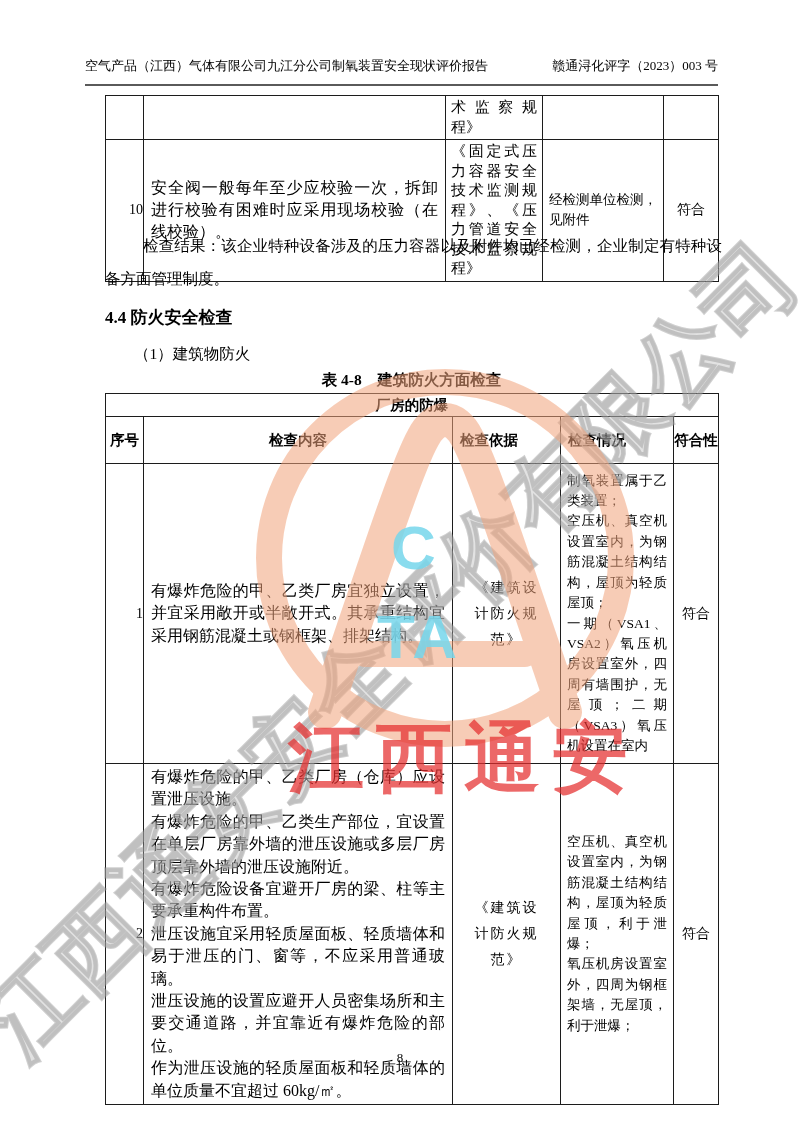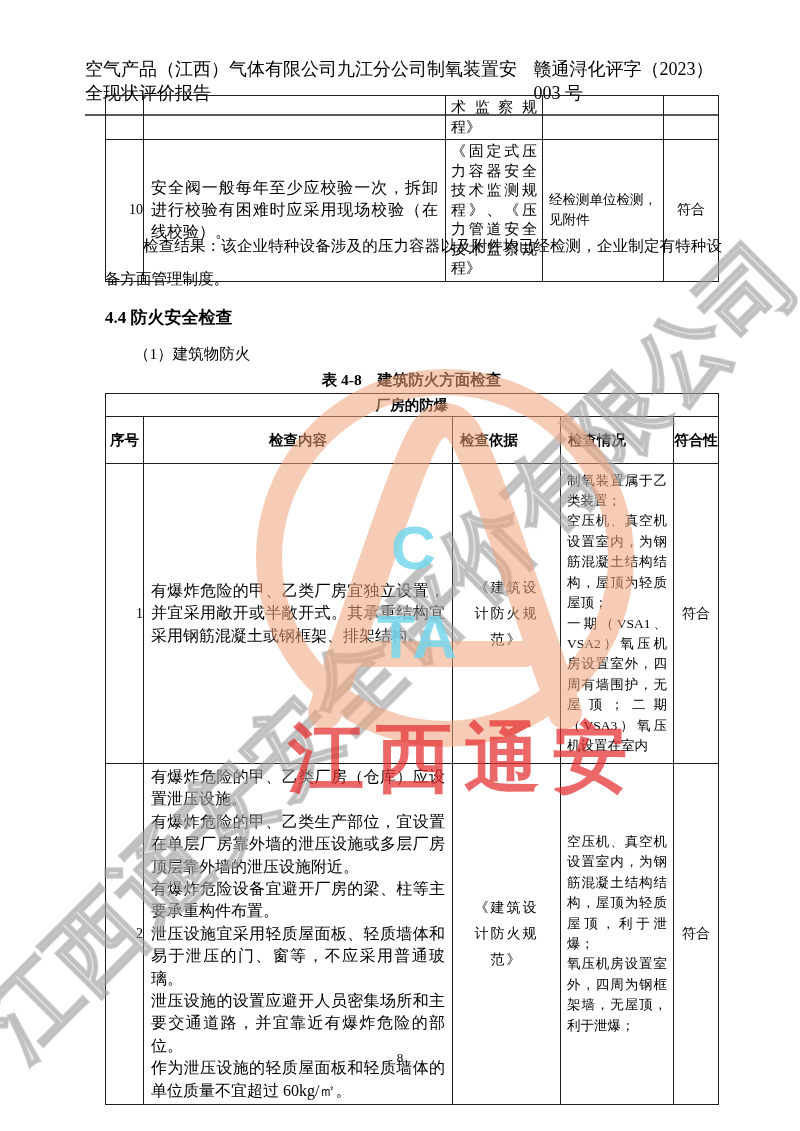--- a/index.html
+++ b/index.html
@@ -2,21 +2,21 @@
 <html><head>
 <meta charset="utf-8">
 <style>
   * { margin:0; padding:0; box-sizing:border-box; }
   html,body { width:800px; height:1131px; background:#ffffff; color:#000;
     font-family:"Liberation Serif","DejaVu Serif",serif; }
   .page { position:relative; width:800px; height:1131px; overflow:hidden; background:#fff; }
 
   
   .hdr { position:absolute; left:85px; top:57px; width:633px; display:flex;
-    justify-content:space-between; align-items:flex-end; font-size:18px;
+    justify-content:space-between; align-items:flex-end; font-size:13px;
     border-bottom:2px solid #5a5a5a; padding-bottom:9px; }
 
   
   table { border-collapse:collapse; table-layout:fixed; }
   td { border:1px solid #1c1c1c; vertical-align:middle; overflow:hidden; }
   .t1 { position:absolute; left:105px; top:95px; width:613px; border:1.5px solid #1c1c1c; }
   .t2 { position:absolute; left:105px; top:393px; width:613px; border:1.5px solid #1c1c1c; }
 
   td.seq  { text-align:right; font-size:14px; }
   td.content { padding:2px 7px; font-size:16px; line-height:22.4px; text-align:justify; white-space:pre-line; }

